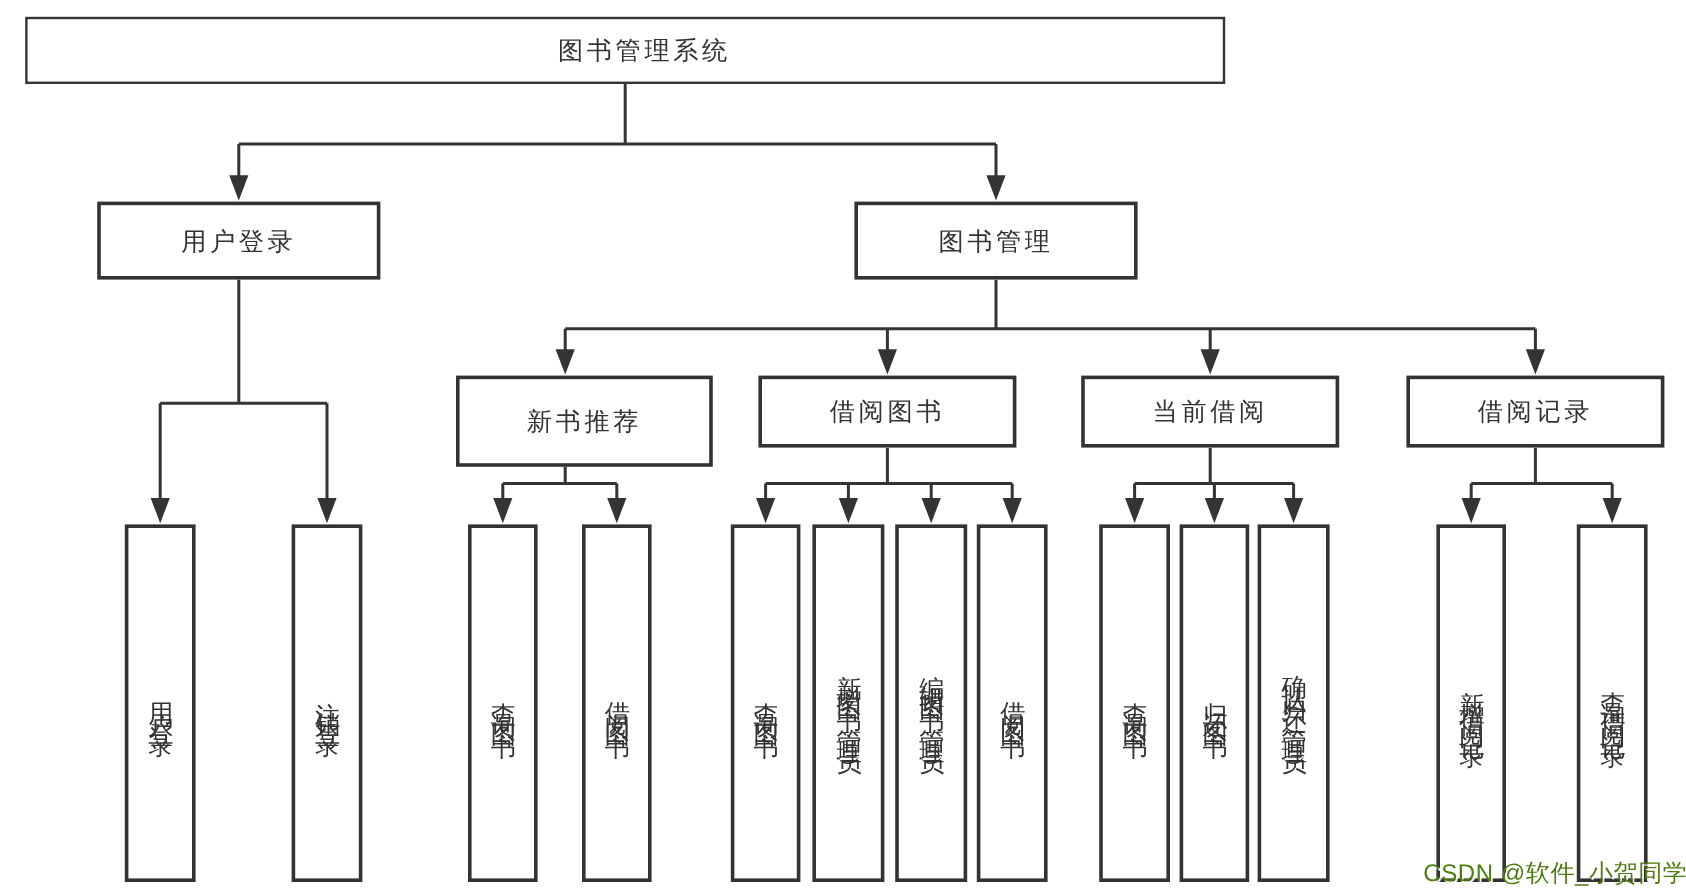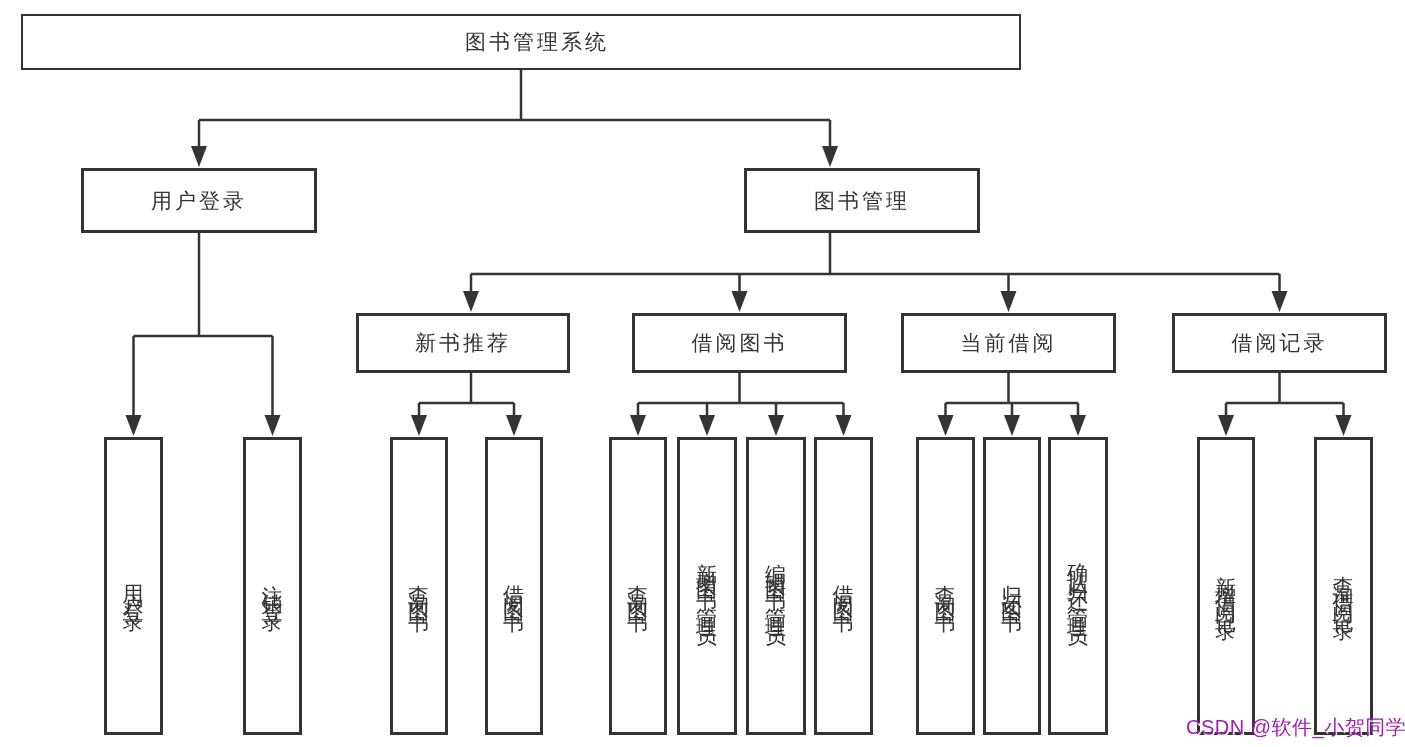--- a/index.html
+++ b/index.html
@@ -55,21 +55,21 @@
     line-height: 1;
     color: #333333;
     white-space: nowrap;
   }
   .watermark {
     position: absolute;
     left: 1186px;
     top: 714px;
     font-size: 20px;
     letter-spacing: 0.5px;
-    color: #a21caf;
+    color: #4d7c0f;
     text-shadow: 1.5px 1.5px 0 rgba(255,255,255,0.9);
     white-space: nowrap;
     z-index: 5;
   }
 </style>
 </head>
 <body>
 
 <div class="canvas">
 
@@ -104,25 +104,25 @@
     </g>
   </svg>
 
   <div class="node root" style="left:21px;top:14px;width:1000px;height:56px">
     <span class="hlabel">图书管理系统</span>
   </div>
 
   <div class="node" style="left:81px;top:168px;width:236px;height:65px">
     <span class="hlabel">用户登录</span>
   </div>
-  <div class="node" style="left:744px;top:168px;width:236px;height:65px">
+  <div class="node" style="left:712px;top:168px;width:236px;height:65px">
     <span class="hlabel">图书管理</span>
   </div>
 
-  <div class="node" style="left:356px;top:313px;width:214px;height:60px">
+  <div class="node" style="left:380px;top:313px;width:214px;height:76px">
     <span class="hlabel">新书推荐</span>
   </div>
   <div class="node" style="left:632px;top:313px;width:215px;height:60px">
     <span class="hlabel">借阅图书</span>
   </div>
   <div class="node" style="left:1172px;top:313px;width:215px;height:60px">
     <span class="hlabel">借阅记录</span>
   </div>
   <div class="node" style="left:901px;top:313px;width:215px;height:60px">
     <span class="hlabel">当前借阅</span>

